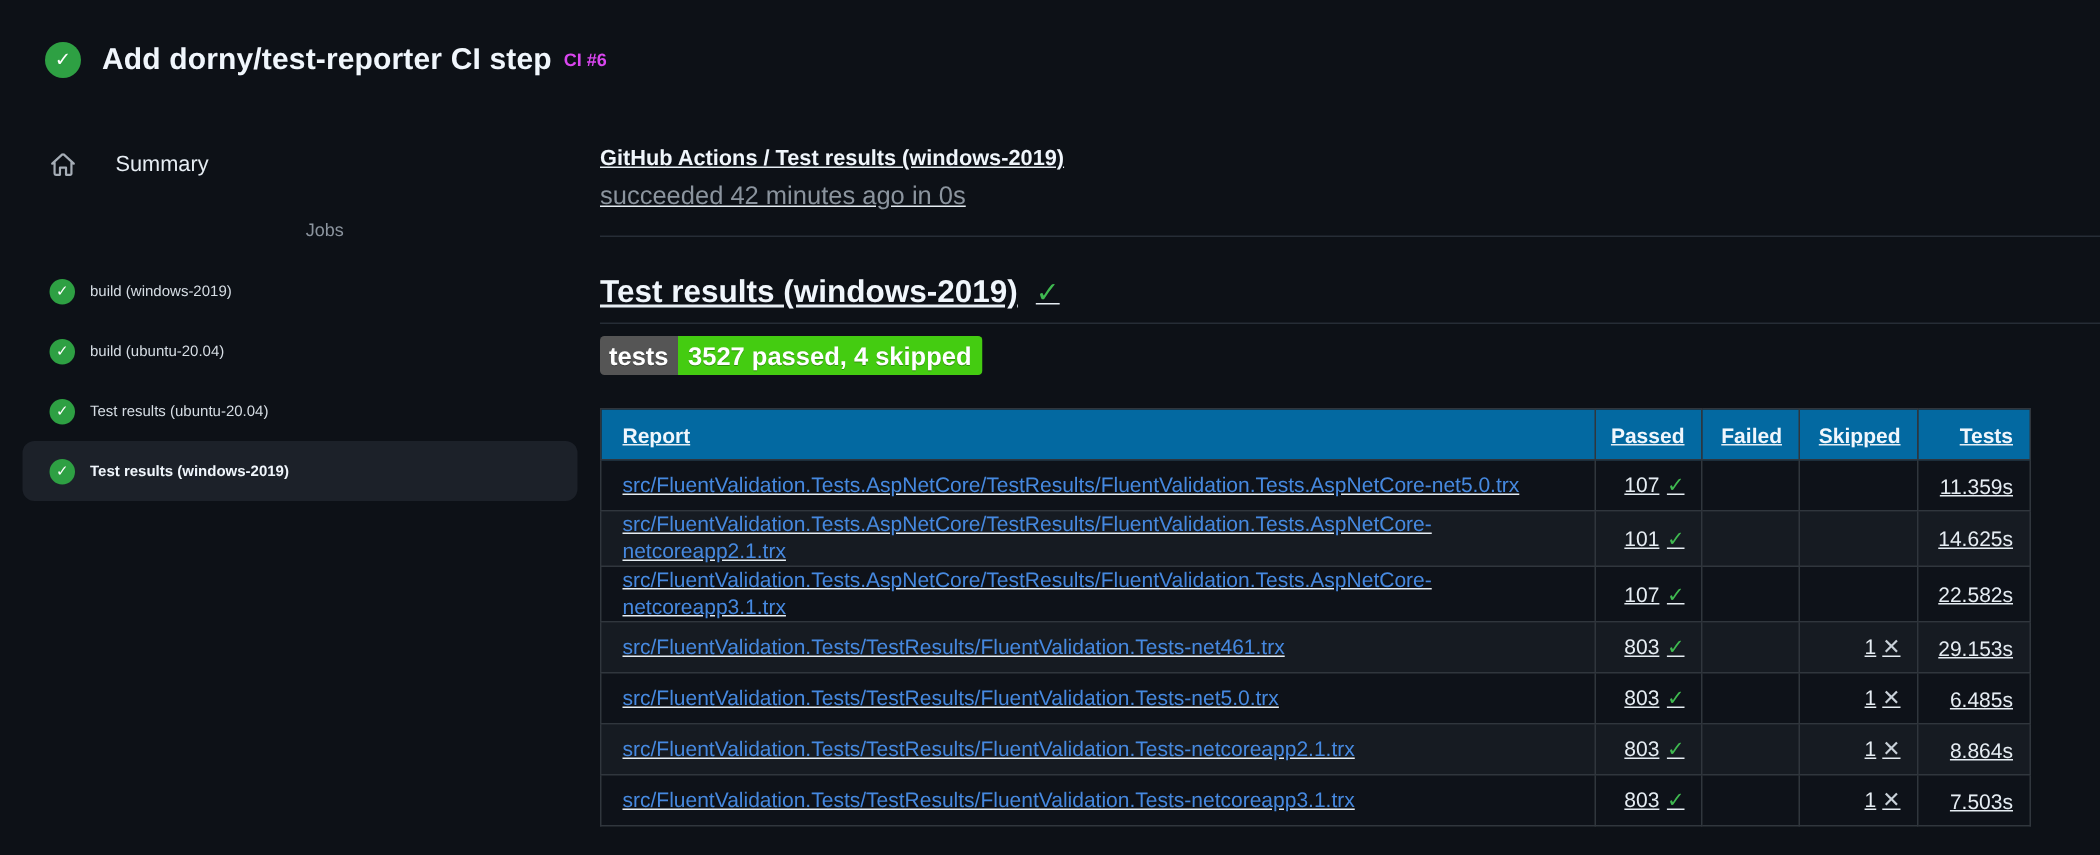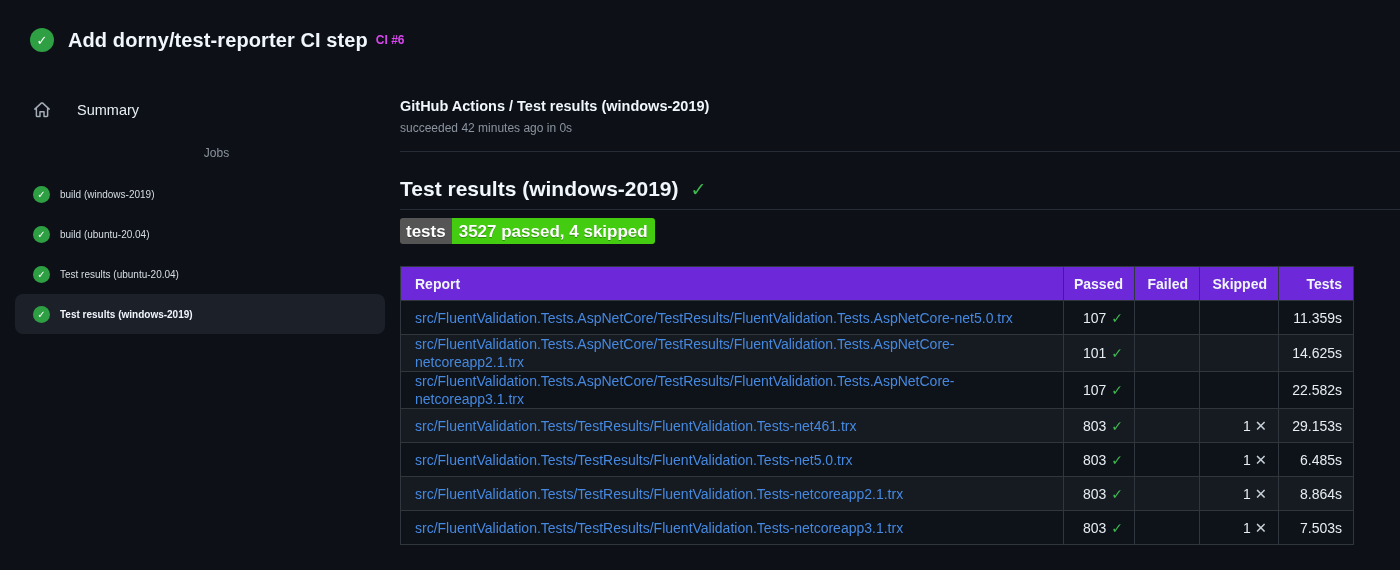--- a/index.html
+++ b/index.html
@@ -27,41 +27,41 @@
   .summary-label { font-size:14.5px; color:#e6edf3; }
   .jobs-label { margin:18px 0 0 33px; font-size:12px; color:#8b949e;text-align:center; }
   .jobs-list { margin-top:14px; }
   .job-item { display:flex; align-items:center; gap:10px; height:40px;
     margin:0 15px; padding-left:18px; border-radius:8px; cursor:pointer; }
   .job-item .job-label { font-size:10px; color:#d6dde4; }
   .job-item.selected { background:#1c2129; }
   .job-item.selected .job-label { font-weight:700; color:#f0f6fc; }
 
   
-  .main { position:absolute; top:80px; left:400px; right:0; }
+  .main { position:absolute; top:80px; left:400px; right:0;text-decoration:underline; }
   .check-title { margin-top:18px; font-size:14.5px; font-weight:700; color:#f0f6fc; }
-  .check-status { margin-top:7px; font-size:12px; color:#8b949e; }
+  .check-status { margin-top:7px; font-size:17px; color:#8b949e; }
   .divider { margin-top:16px; border:0; border-top:1px solid #262d36; height:0; }
   .section-title-row { margin-top:25px; padding-bottom:8px; border-bottom:1px solid #262d36;
     display:flex; align-items:center; }
   .section-title { font-size:21px; font-weight:600; color:#f0f6fc; }
   .title-check { margin-left:12px; font-size:19px; font-weight:700; color:var(--check-green,#3fb950); }
 
   
   .badge { display:inline-flex; margin-top:8px; border-radius:3px; overflow:hidden;
     font-size:17px; font-weight:700; line-height:1;
     text-shadow:0 1px 0 rgba(0,0,0,.3); }
   .badge-label { background:var(--badge-label-bg,#555); color:#fff; padding:5px 6px 4px; }
   .badge-value { background:var(--badge-value-bg,#44cc11); color:#fff; padding:5px 7px 4px; }
 
   
   table.results { margin-top:22px; border-collapse:collapse; table-layout:fixed; }
   .results th, .results td { border:1px solid #30363d; height:34px; padding:0; }
   .results th { font-size:14px; font-weight:700; color:#f0f6fc; }
-  .results thead tr { background:#6d28d9; }
+  .results thead tr { background:#0369a1; }
   .results tbody tr:nth-child(odd) { background:#0e1219; }
   .results tbody tr:nth-child(even) { background:#161b22; }
   .th-report, .c-report { text-align:left; padding-left:14px !important; }
   .th-num, .c-num { text-align:right; padding-right:11px !important; }
   .c-report a { color:var(--link-blue,#4689e0); text-decoration:none; font-size:14px; }
   .c-num { font-size:14px; color:#e6edf3; }
   .glyph-check { color:var(--check-green,#3fb950); font-weight:700; font-size:14px; margin-left:5px; }
   .glyph-x { color:var(--x-gray,#c9d1d9); font-size:14.5px; margin-left:4px; }
 
   .home-icon-svg { display:block; }

